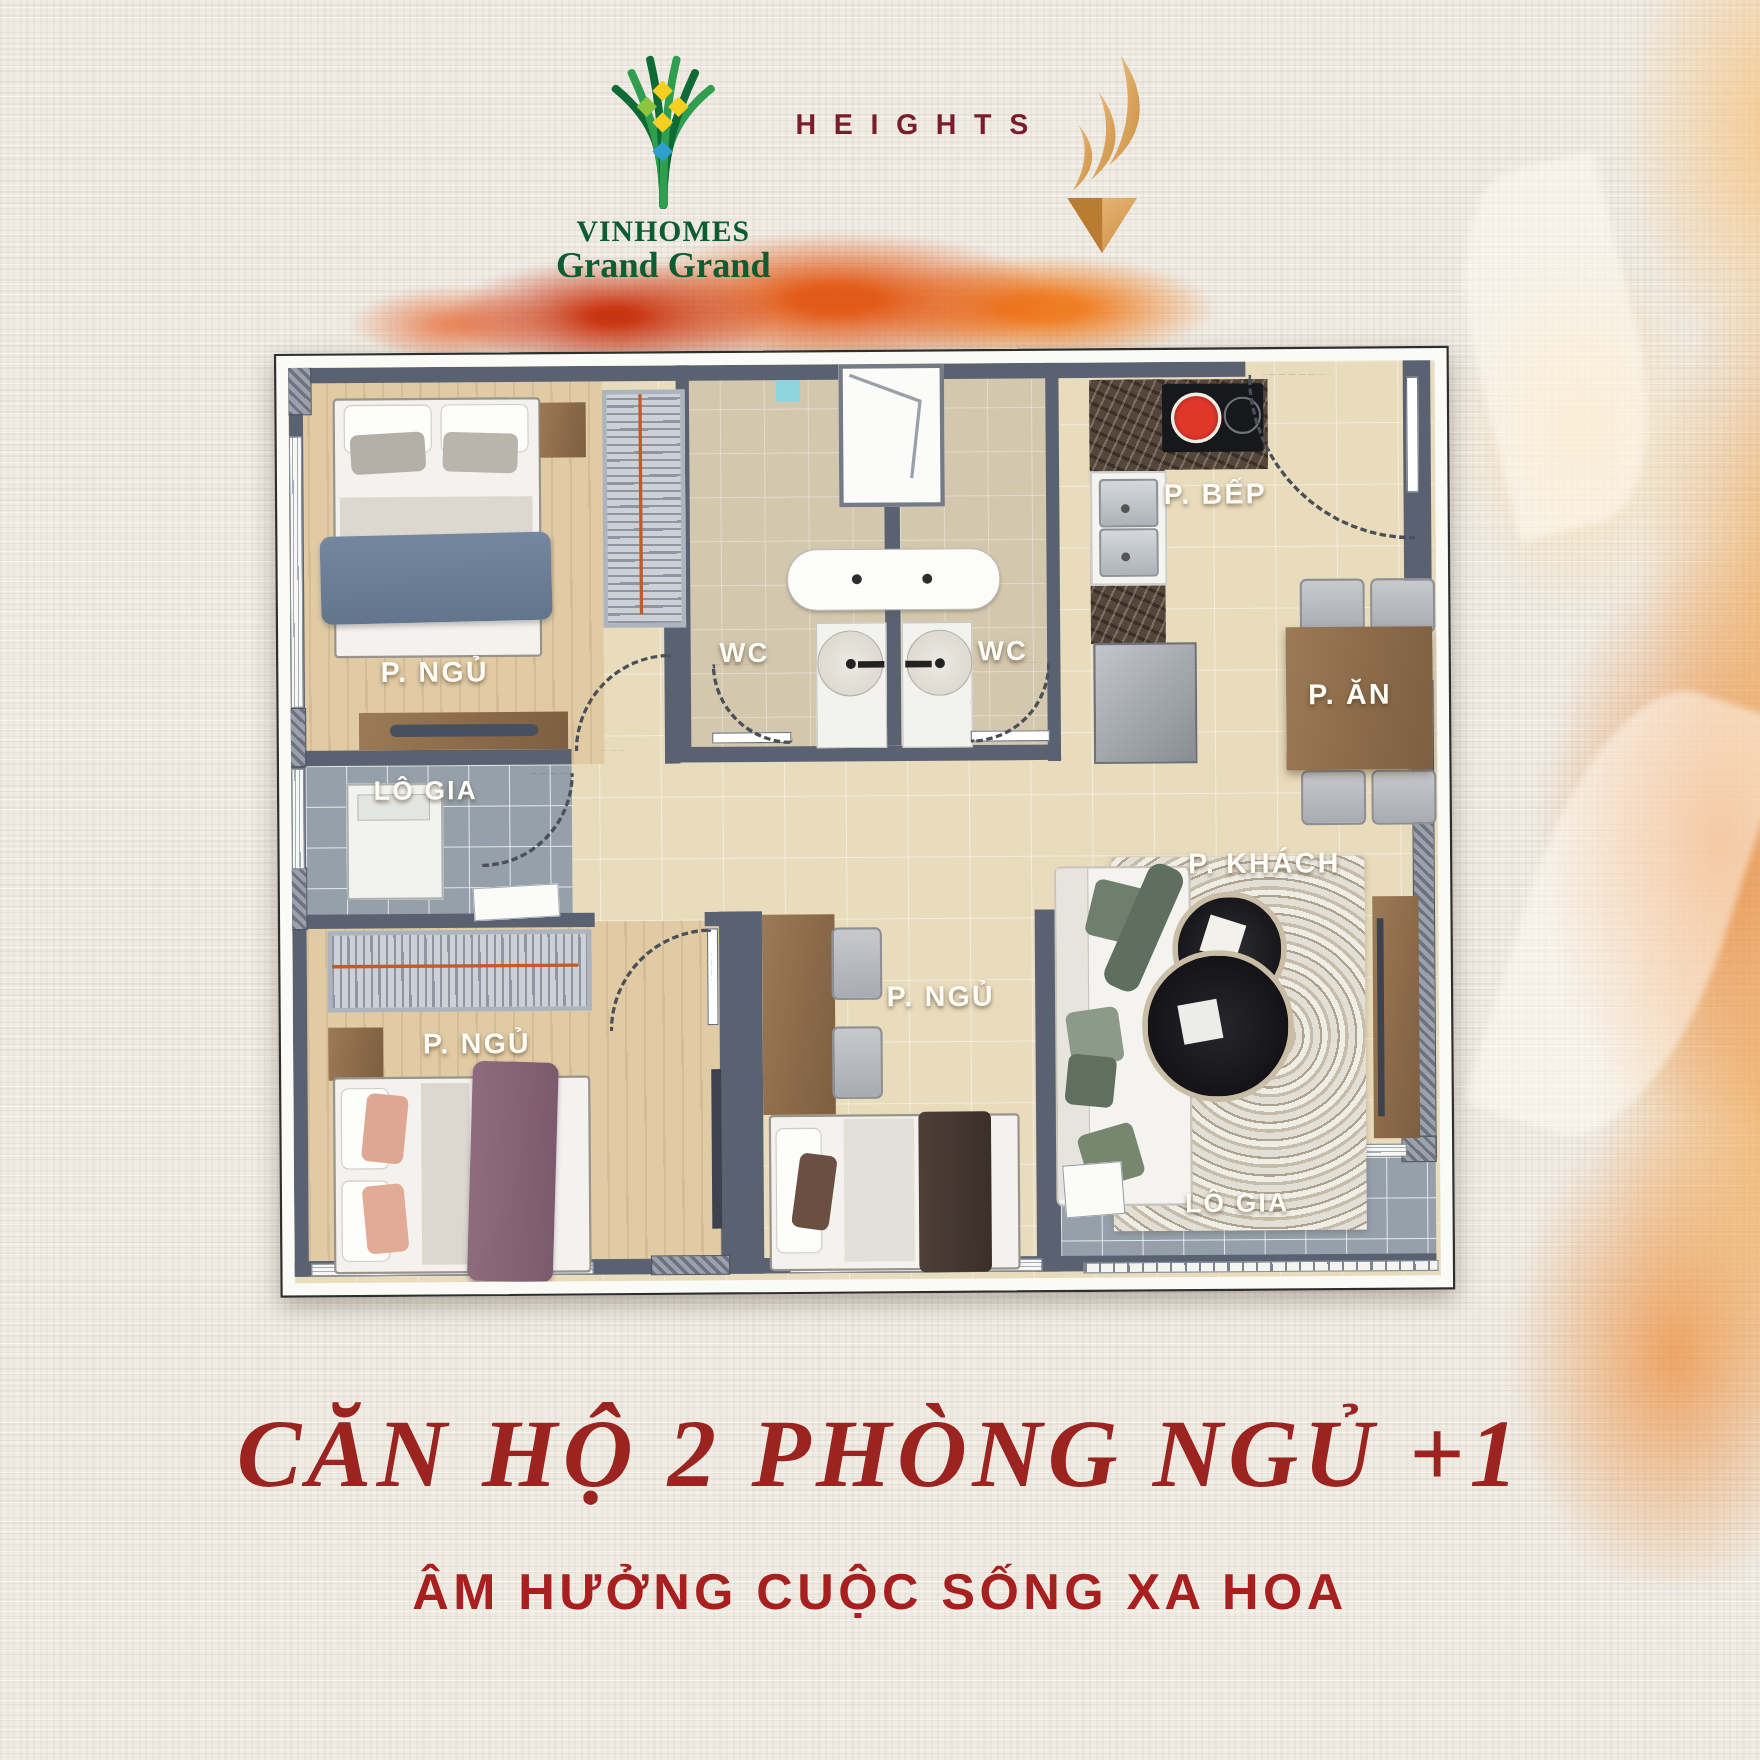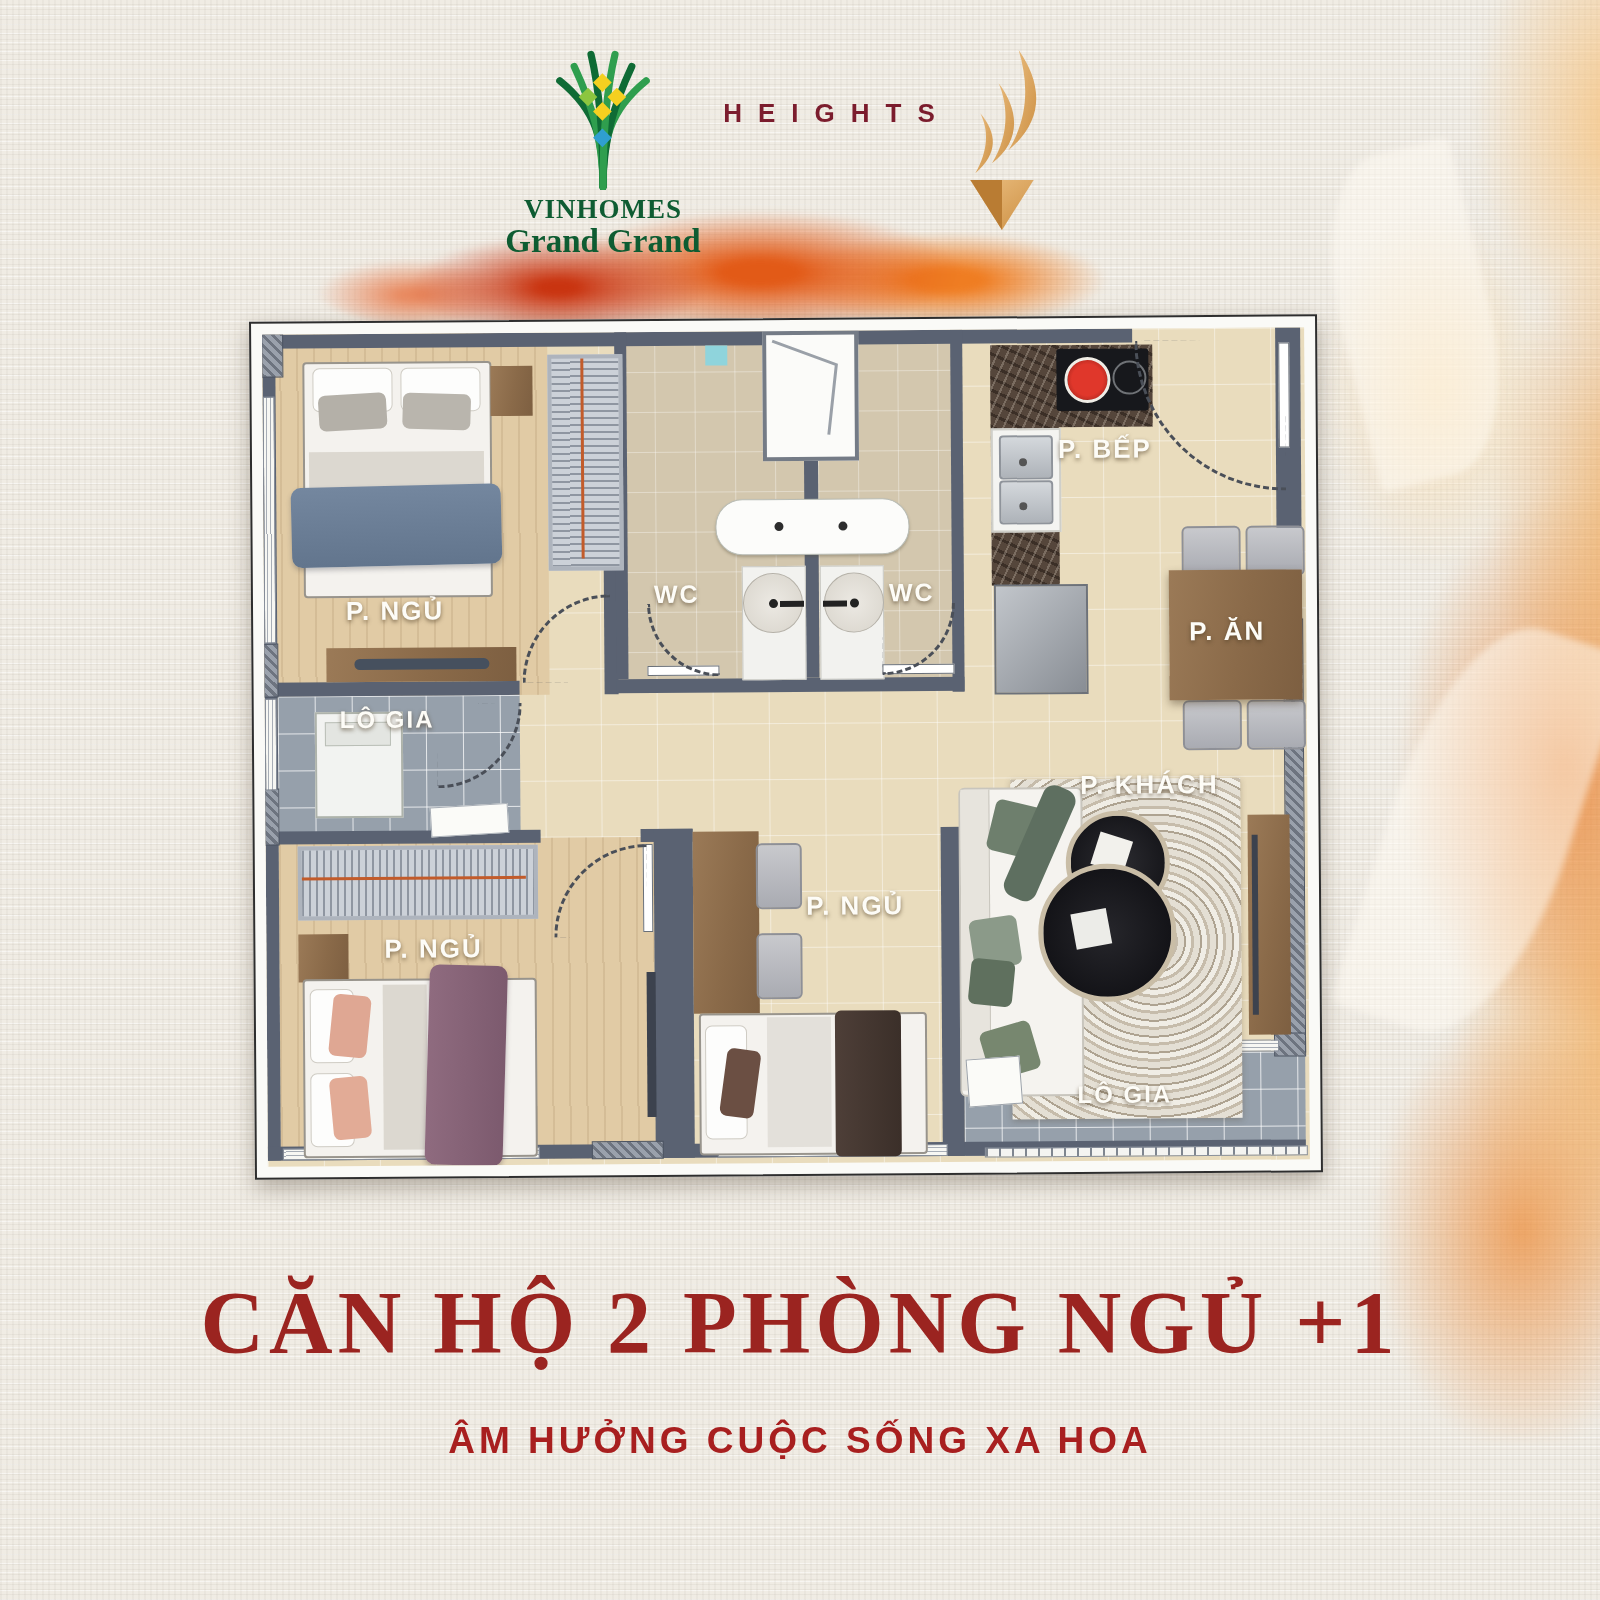--- a/index.html
+++ b/index.html
@@ -62,23 +62,23 @@
        text-shadow:0 2px 4px rgba(75,58,36,.65);white-space:nowrap;}
   .win-h{position:absolute;background:linear-gradient(#f7f7f3 0 2px,#a7adb6 2px 3px,#f7f7f3 3px 6px,#a7adb6 6px 7px,#f7f7f3 7px 10px);height:10px;border:1px solid #8a919c;}
   .win-v{position:absolute;background:linear-gradient(90deg,#f7f7f3 0 2px,#a7adb6 2px 3px,#f7f7f3 3px 6px,#a7adb6 6px 7px,#f7f7f3 7px 10px);width:10px;border:1px solid #8a919c;}
   .arc{position:absolute;border:0 dashed #4a4f58;}
   .leaf{position:absolute;background:#fff;border:1px solid #6a7078;}
   .wd{background:linear-gradient(100deg,#9b7a57,#8a6a49 55%,#7d5f41);}
   .gray-chair{position:absolute;background:linear-gradient(#c8c9cd,#a9abb2);border-radius:6px;border:2px solid #8e9097;}
   .pillow{position:absolute;border-radius:7px;}
   
   .headline{left:0;top:1272px;width:1600px;text-align:center;color:#9b2420;
-    font-family:"Liberation Serif",serif;font-weight:bold;font-size:88px;letter-spacing:5px;}
+    font-family:"Liberation Serif",serif;font-weight:bold;font-size:88px;letter-spacing:5px;font-style:italic;}
   .subheadline{left:0;top:1420px;width:1600px;text-align:center;color:#a81f1f;
-    font-weight:bold;font-size:37px;letter-spacing:4px;}
+    font-weight:bold;font-size:46px;letter-spacing:4px;}
 </style>
 </head>
 <body>
 
 <div class="abs texture"></div>
 <div class="abs floral-right"></div>
 <div class="abs floral-leaf" style="left:1390px;top:620px;width:180px;height:420px;border-radius:50% 8px 50% 8px;transform:rotate(18deg);"></div>
 <div class="abs floral-leaf" style="left:1340px;top:150px;width:150px;height:330px;border-radius:50% 8px 50% 8px;transform:rotate(-14deg);"></div>
 <div class="abs splash"></div>
 

